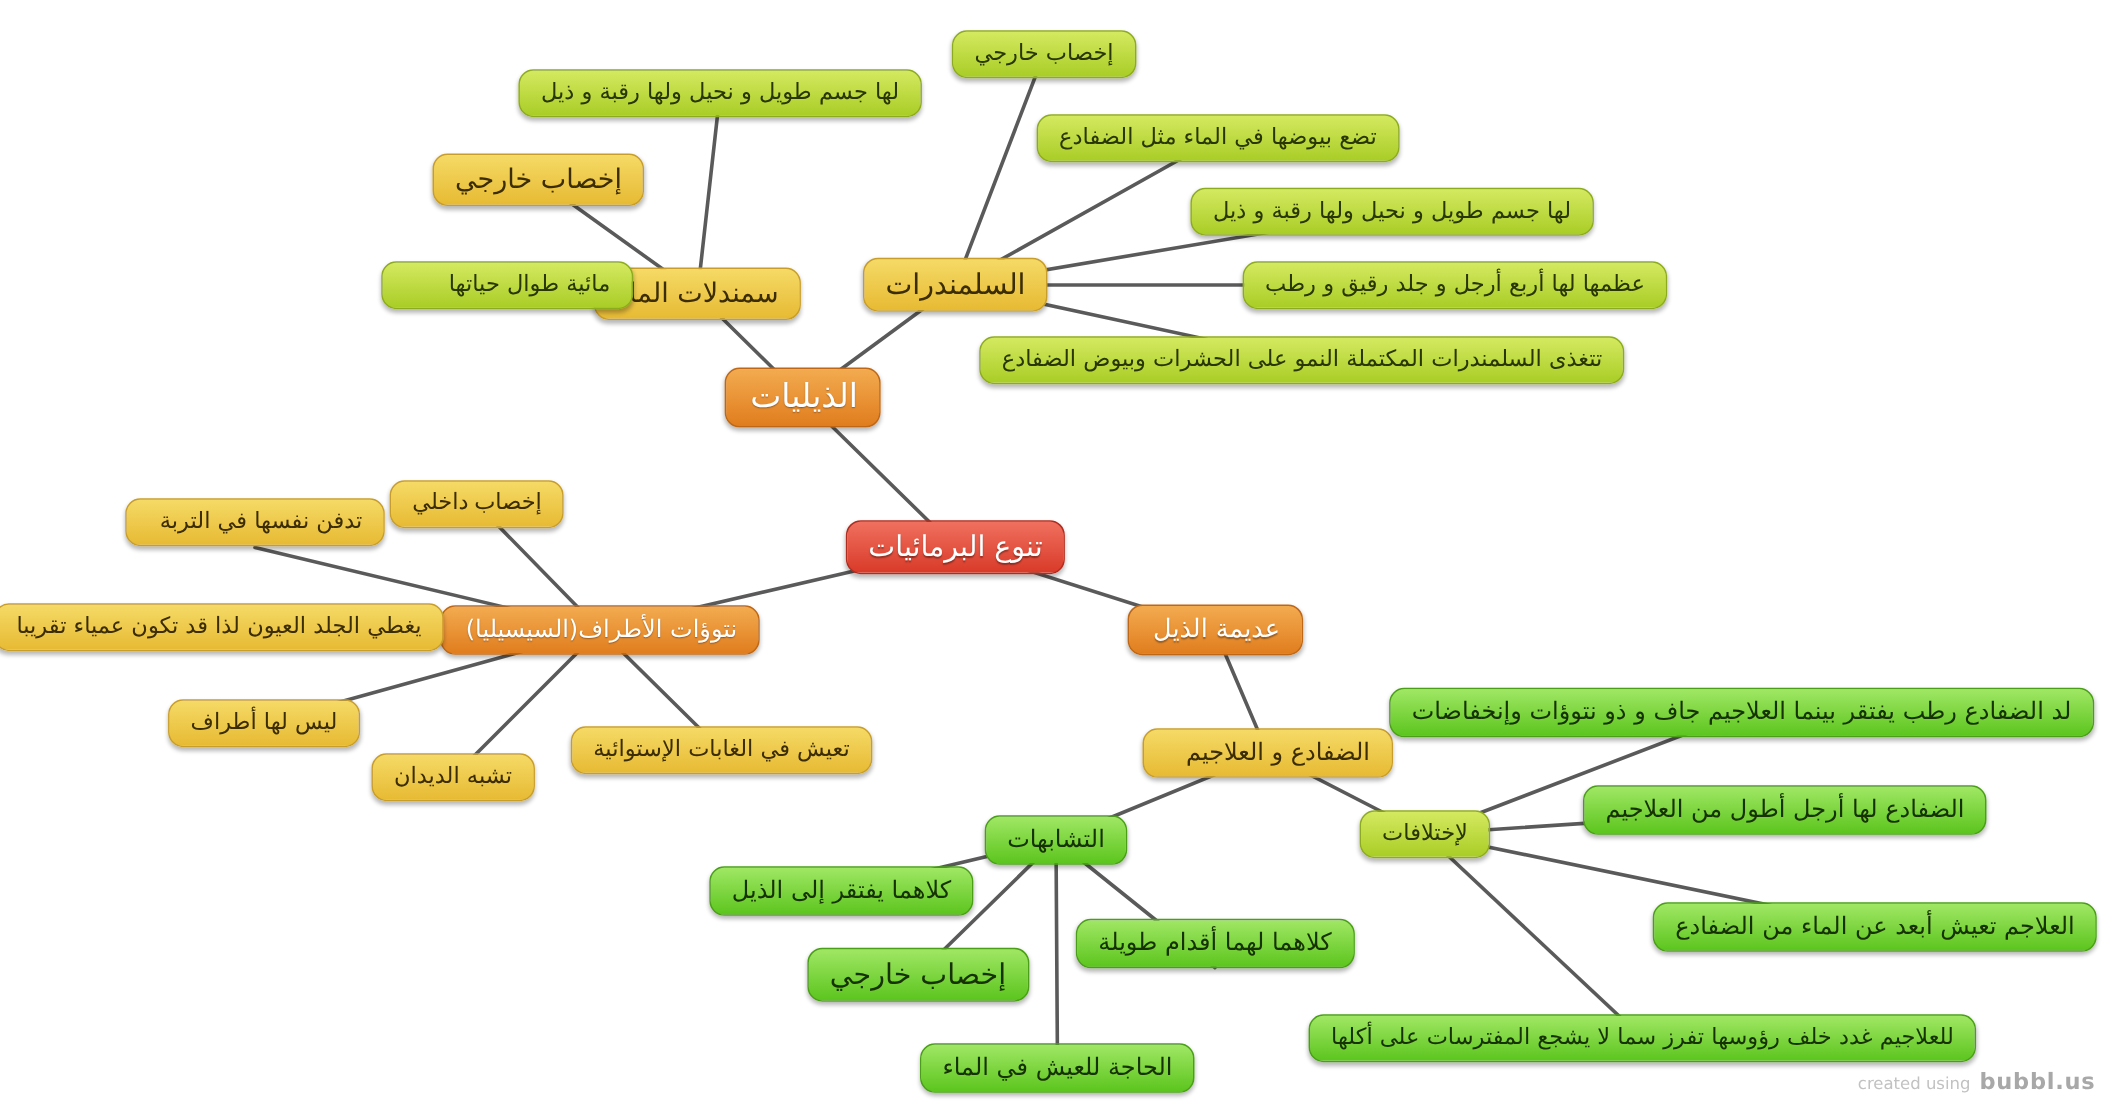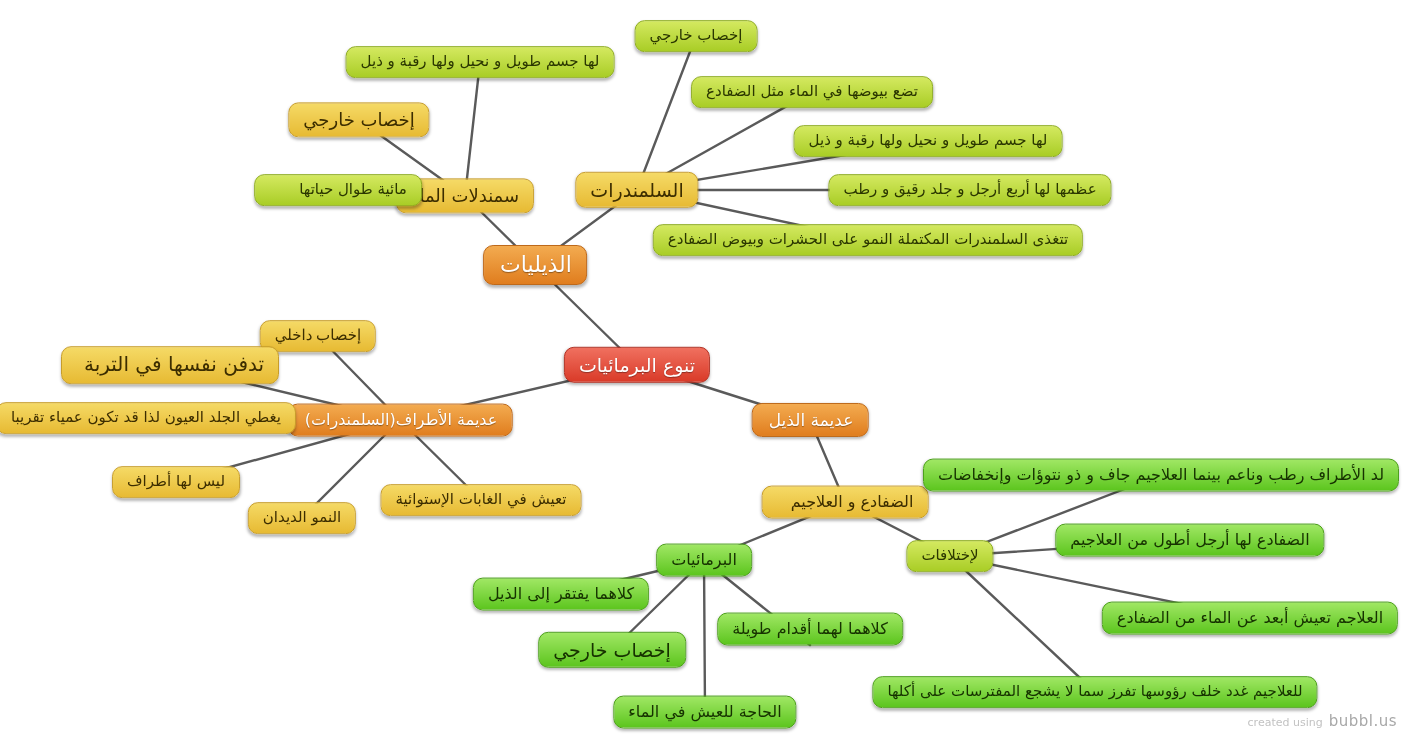--- a/index.html
+++ b/index.html
@@ -43,21 +43,21 @@
   .style-green{
     background:linear-gradient(#a0e764,#5cc51e);
     border-color:#4a9e18;color:#163200;
   }
   .watermark{
     position:absolute;right:14px;bottom:12px;
     color:#c2c2c2;font-size:11px;
     display:flex;align-items:baseline;gap:6px;
   }
   .watermark .brand{
-    font-weight:normal;font-size:15px;color:#a8a8a8;letter-spacing:.5px;
+    font-weight:bold;font-size:15px;color:#a8a8a8;letter-spacing:.5px;
   }
 </style>
 </head>
 <body>
 
 <div id="canvas">
   <svg width="1411" height="742" viewBox="0 0 1411 742">
       <line x1="637" y1="365" x2="535" y2="265" class="edge"></line>
       <line x1="637" y1="365" x2="400" y2="420" class="edge"></line>
       <line x1="637" y1="365" x2="810" y2="420" class="edge"></line>
@@ -95,36 +95,36 @@
       <div class="node style-yellow" dir="rtl" style="left: 465px; top: 196px; font-size: 18px;">سمندلات الماء</div>
       <div class="node style-yellow" dir="rtl" style="left: 359px; top: 120px; font-size: 18px;">إخصاب خارجي</div>
       <div class="node style-lime" dir="rtl" style="left: 480px; top: 62px; font-size: 15px;">لها جسم طويل و نحيل ولها رقبة و ذيل</div>
       <div class="node style-lime" dir="rtl" style="left: 338px; top: 190px; font-size: 15px; padding-left: 44px;">مائية طوال حياتها</div>
       <div class="node style-yellow" dir="rtl" style="left: 637px; top: 190px; font-size: 19px;">السلمندرات</div>
       <div class="node style-lime" dir="rtl" style="left: 696px; top: 36px; font-size: 15px;">إخصاب خارجي</div>
       <div class="node style-lime" dir="rtl" style="left: 812px; top: 92px; font-size: 15px;">تضع بيوضها في الماء مثل الضفادع</div>
       <div class="node style-lime" dir="rtl" style="left: 928px; top: 141px; font-size: 15px;">لها جسم طويل و نحيل ولها رقبة و ذيل</div>
       <div class="node style-lime" dir="rtl" style="left: 970px; top: 190px; font-size: 15px;">عظمها لها أربع أرجل و جلد رقيق و رطب</div>
       <div class="node style-lime" dir="rtl" style="left: 868px; top: 240px; font-size: 15px;">تتغذى السلمندرات المكتملة النمو على الحشرات وبيوض الضفادع</div>
-      <div class="node style-orange" dir="rtl" style="left: 400px; top: 420px; font-size: 16px;">عديمة الأطراف(السلمندرات)</div>
+      <div class="node style-orange" dir="rtl" style="left: 400px; top: 420px; font-size: 16px;">نتوؤات الأطراف(السيسيليا)</div>
       <div class="node style-yellow" dir="rtl" style="left: 318px; top: 336px; font-size: 15px; font-family: Liberation Serif, serif;">إخصاب داخلي</div>
-      <div class="node style-yellow" dir="rtl" style="left: 170px; top: 365px; font-size: 20px; padding-left: 22px;">تدفن نفسها في التربة</div>
+      <div class="node style-yellow" dir="rtl" style="left: 170px; top: 348px; font-size: 15px; padding-left: 22px;">تدفن نفسها في التربة</div>
       <div class="node style-yellow" dir="rtl" style="left: 146px; top: 418px; font-size: 15px;">يغطي الجلد العيون لذا قد تكون عمياء تقريبا</div>
       <div class="node style-yellow" dir="rtl" style="left: 176px; top: 482px; font-size: 15px;">ليس لها أطراف</div>
-      <div class="node style-yellow" dir="rtl" style="left: 302px; top: 518px; font-size: 15px;">النمو الديدان</div>
+      <div class="node style-yellow" dir="rtl" style="left: 302px; top: 518px; font-size: 15px;">تشبه الديدان</div>
       <div class="node style-yellow" dir="rtl" style="left: 481px; top: 500px; font-size: 15px;">تعيش في الغابات الإستوائية</div>
       <div class="node style-orange" dir="rtl" style="left: 810px; top: 420px; font-size: 17px;">عديمة الذيل</div>
       <div class="node style-yellow" dir="rtl" style="left: 845px; top: 502px; font-size: 16px; padding-left: 28px;">الضفادع و العلاجيم</div>
-      <div class="node style-green" dir="rtl" style="left: 704px; top: 560px; font-size: 16px;">البرمائيات</div>
+      <div class="node style-green" dir="rtl" style="left: 704px; top: 560px; font-size: 16px;">التشابهات</div>
       <div class="node style-green" dir="rtl" style="left: 561px; top: 594px; font-size: 16px;">كلاهما يفتقر إلى الذيل</div>
       <div class="node style-green" dir="rtl" style="left: 612px; top: 650px; font-size: 19px;">إخصاب خارجي</div>
       <div class="node style-green" dir="rtl" style="left: 705px; top: 712px; font-size: 16px;">الحاجة للعيش في الماء</div>
       <div class="node style-green" dir="rtl" style="left: 810px; top: 629px; font-size: 16px;">كلاهما لهما أقدام طويلة</div>
       <div class="node style-lime" dir="rtl" style="left: 950px; top: 556px; font-size: 15px;">لإختلافات</div>
-      <div class="node style-green" dir="rtl" style="left: 1161px; top: 475px; font-size: 16px;">لد الأطراف رطب وناعم بينما العلاجيم جاف و ذو نتوؤات وإنخفاضات</div>
+      <div class="node style-green" dir="rtl" style="left: 1161px; top: 475px; font-size: 16px;">لد الضفادع رطب يفتقر بينما العلاجيم جاف و ذو نتوؤات وإنخفاضات</div>
       <div class="node style-green" dir="rtl" style="left: 1190px; top: 540px; font-size: 16px;">الضفادع لها أرجل أطول من العلاجيم</div>
       <div class="node style-green" dir="rtl" style="left: 1250px; top: 618px; font-size: 16px;">العلاجم تعيش أبعد عن الماء من الضفادع</div>
       <div class="node style-green" dir="rtl" style="left: 1095px; top: 692px; font-size: 15px;">للعلاجيم غدد خلف رؤوسها تفرز سما لا يشجع المفترسات على أكلها</div>
     </div>
   <div class="watermark">
     <span>created using</span>
     <span class="brand">bubbl.us</span>
   </div>
 </div>
 

